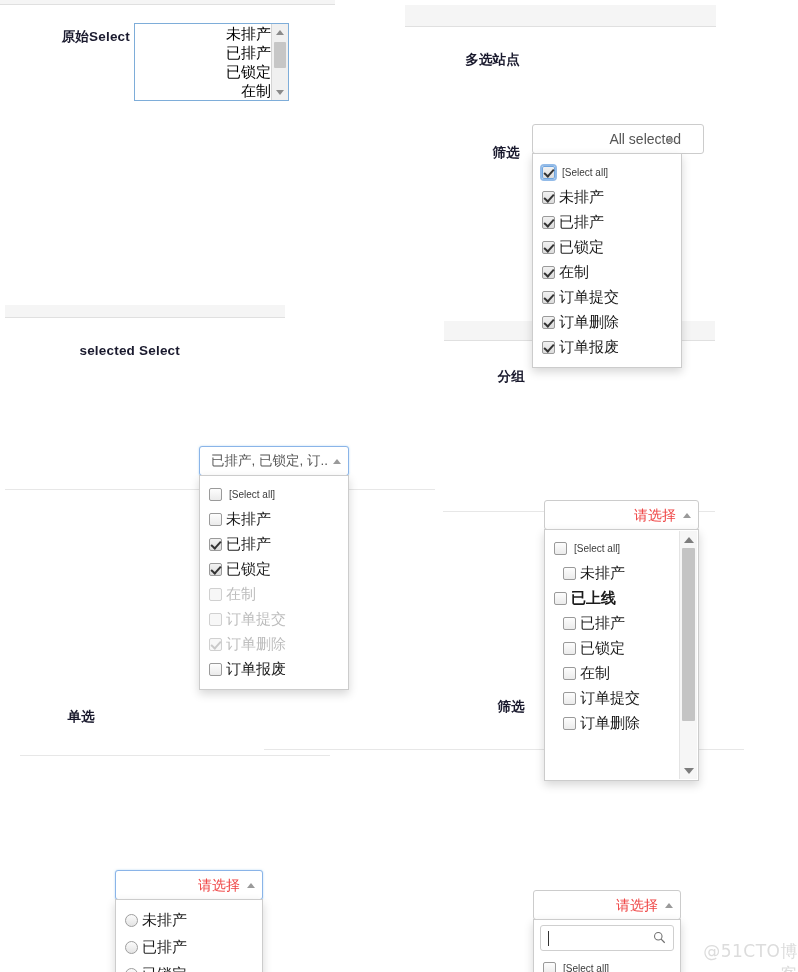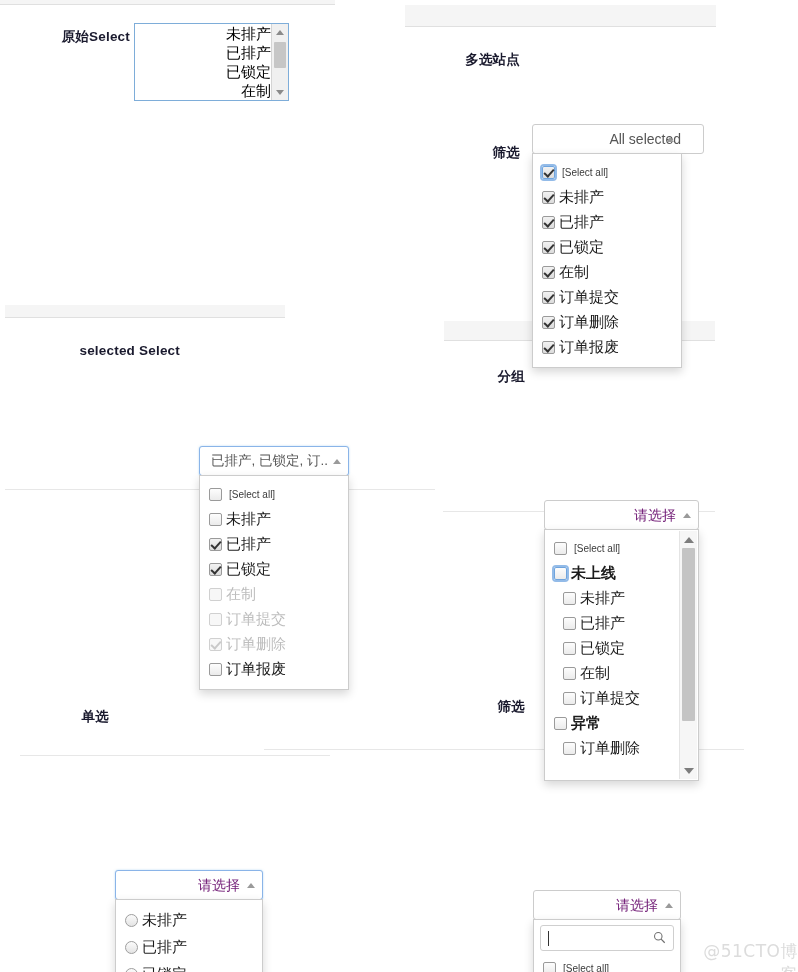--- a/index.html
+++ b/index.html
@@ -57,21 +57,21 @@
 
   
   .ms{position:relative;}
   .ms-toggle{
     box-sizing:border-box;border:1px solid #ccc;background:#fff;
     height:30px;line-height:28px;padding:0 22px 0 9px;position:relative;
     font-size:14px;color:#555;white-space:nowrap;overflow:hidden;
     border-radius:3px;
   }
   .ms-toggle.focus{border-color:#8ab4e8;box-shadow:0 0 2px rgba(102,175,233,.5);}
-  .ms-toggle.placeholder{color:#701a75;}
+  .ms-toggle.placeholder{color:#ef4444;}
   .caret-up{
     position:absolute;right:8px;top:50%;margin-top:-2px;width:0;height:0;
     border-left:4px solid transparent;border-right:4px solid transparent;
     border-bottom:5px solid #9a9a9a;
   }
   .ms-menu{
     position:absolute;left:0;top:29px;background:#fff;
     border:1px solid #ccc;box-sizing:border-box;
     box-shadow:0 4px 9px rgba(0,0,0,.16);
     padding:6px 0 7px 0;z-index:5;
@@ -257,65 +257,61 @@
 
 <div class="abs form-label" style="left:455px;top:368px;width:70px;text-align:right;">分组</div>
 <div class="abs ms" style="left:544px;top:362px;width:155px;">
   <div class="ms-toggle placeholder" style="width:155px;">请选择</div>
   <span class="caret-up" style="top:15px;"></span>
   <div class="ms-menu" style="width:155px;padding-right:18px;height:252px;overflow:hidden;">
     <div class="ms-item latin">
       <span class="cb"></span>
       <span class="lbl">[Select all]</span>
     </div>
+    <div class="ms-item indent">
+      <span class="cb"></span>
+      <span class="lbl">未排产</span>
+    </div>
     <div class="ms-item group">
-      <span class="cb focusring"></span>
-      <span class="lbl">未上线</span>
-    </div>
-    <div class="ms-item indent">
-      <span class="cb"></span>
-      <span class="lbl">未排产</span>
+      <span class="cb"></span>
+      <span class="lbl">已上线</span>
     </div>
     <div class="ms-item indent">
       <span class="cb"></span>
       <span class="lbl">已排产</span>
     </div>
     <div class="ms-item indent">
       <span class="cb"></span>
       <span class="lbl">已锁定</span>
     </div>
     <div class="ms-item indent">
       <span class="cb"></span>
       <span class="lbl">在制</span>
     </div>
     <div class="ms-item indent">
       <span class="cb"></span>
       <span class="lbl">订单提交</span>
-    </div>
-    <div class="ms-item group">
-      <span class="cb"></span>
-      <span class="lbl">异常</span>
     </div>
     <div class="ms-item indent">
       <span class="cb"></span>
       <span class="lbl">订单删除</span>
     </div>
     <div class="msb">
       <div class="arw up">
           <div class="tri u"></div>
         </div>
       <div class="thumb"></div>
       <div class="arw dn">
           <div class="tri d"></div>
         </div>
     </div>
   </div>
 </div>
 
-<div class="abs form-label" style="left:39px;top:708px;width:70px;">单选</div>
+<div class="abs form-label" style="left:25px;top:708px;width:70px;">单选</div>
 <div class="abs ms" style="left:115px;top:702px;width:148px;">
   <div class="ms-toggle placeholder focus" style="width:148px;">请选择</div>
   <span class="caret-up" style="top:15px;"></span>
   <div class="ms-menu" style="width:148px;padding-top:7px;padding-bottom:9px;">
     <div class="ms-item" style="height:27px;">
       <span class="rb"></span>
       <span class="lbl">未排产</span>
     </div>
     <div class="ms-item" style="height:27px;">
       <span class="rb"></span>

